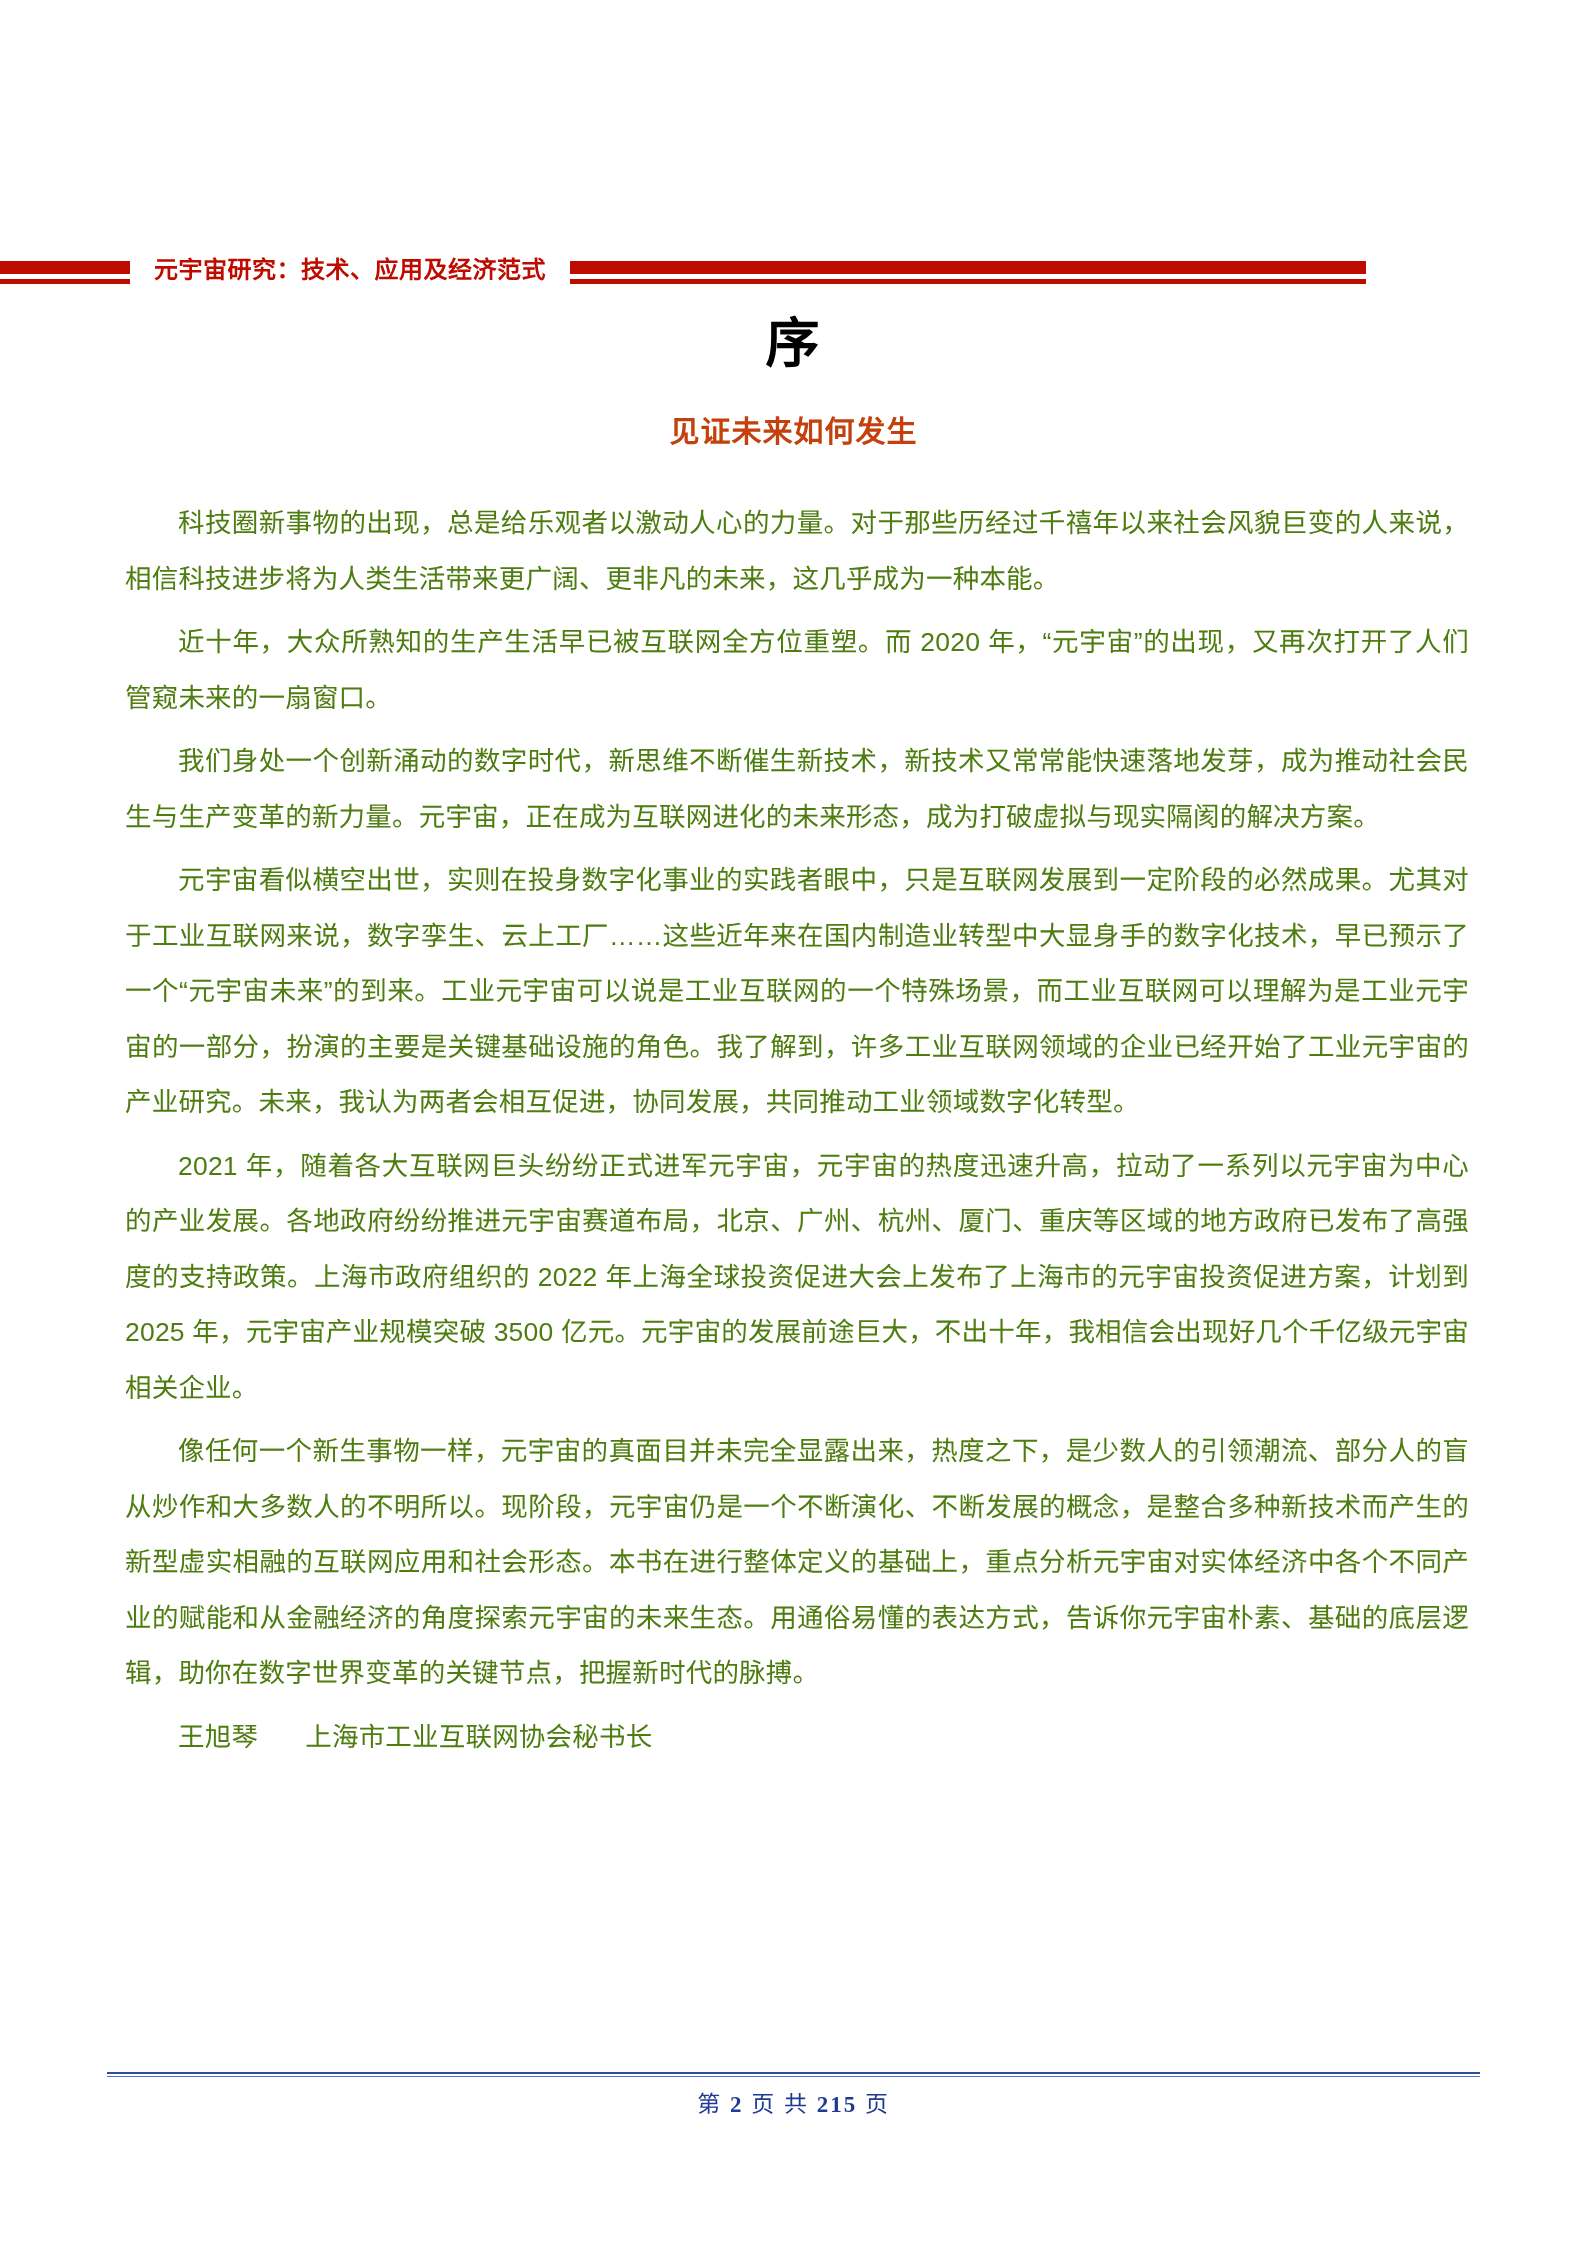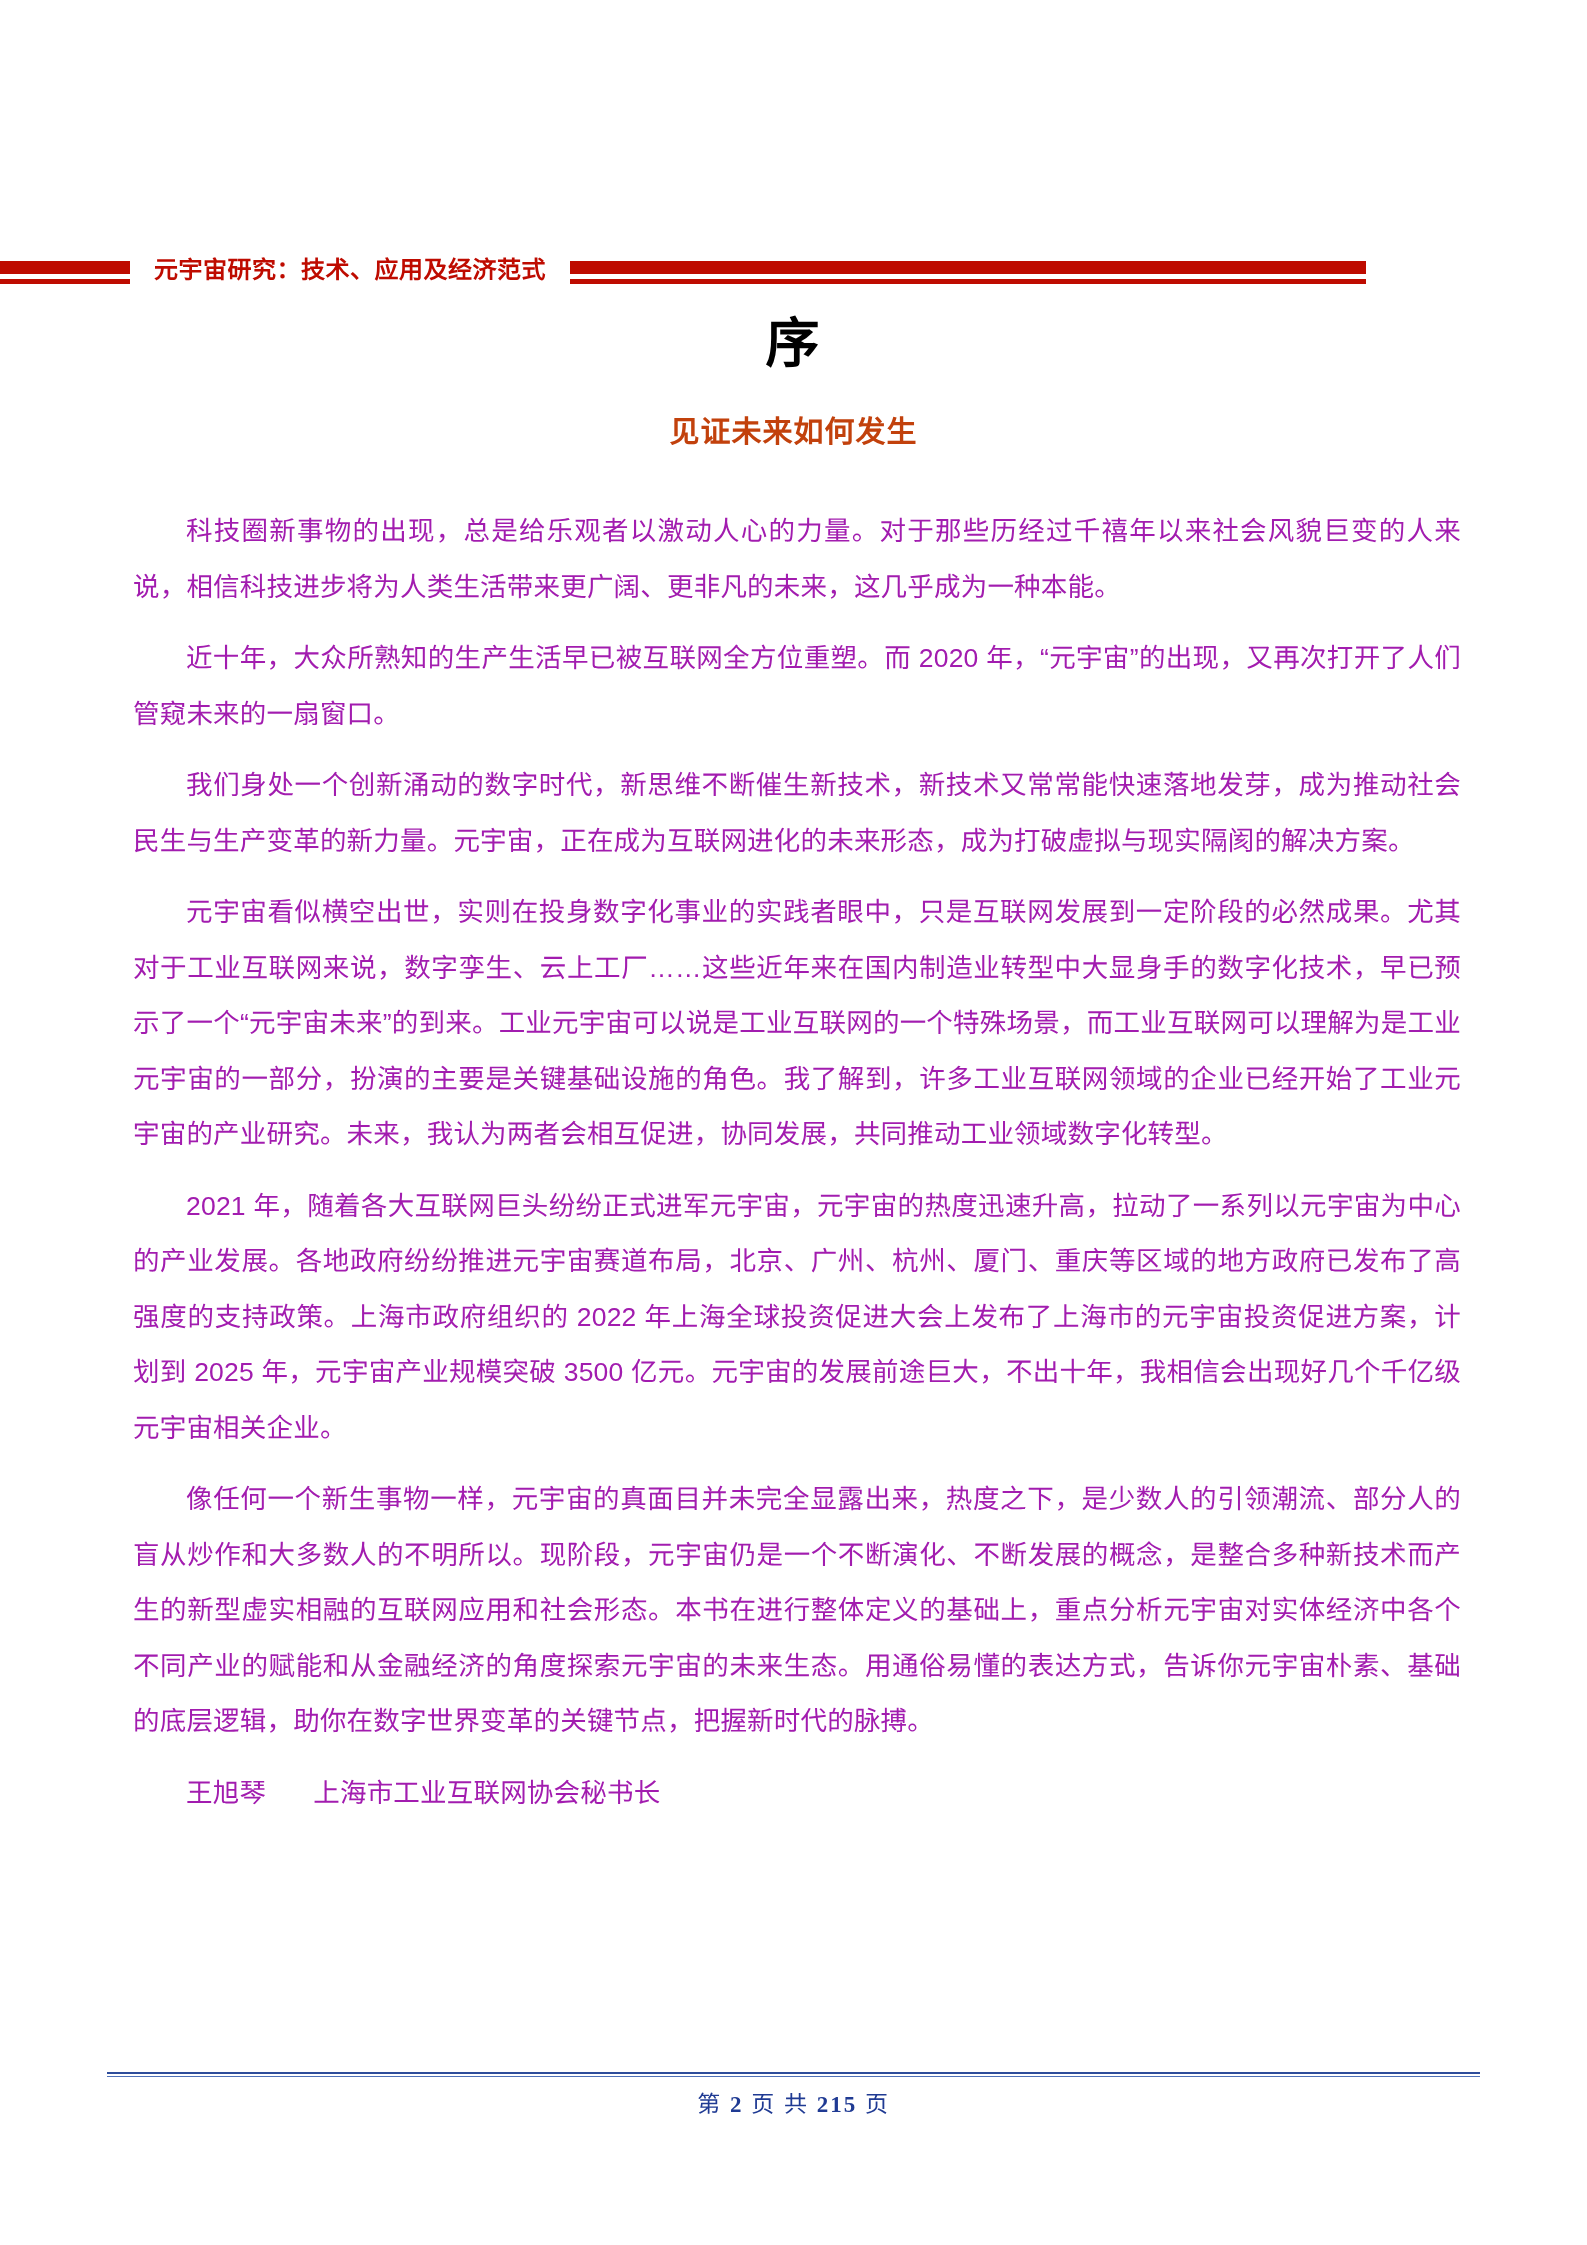--- a/index.html
+++ b/index.html
@@ -94,24 +94,24 @@
 
   
   .body-text {
     position: absolute;
     top: 488px;
     left: 117px;
     width: 1360px;
   }
 
   .body-text p {
-    margin: 16px;
+    margin: 8px;
     font-size: 26.5px;
     line-height: 55.5px;
-    color: #a21caf;
+    color: #4d7c0f;
     text-align: justify;
     text-justify: inter-ideograph;
     text-indent: 2em;
     letter-spacing: 0.2px;
   }
 
   .signature {
     margin: 0;
     margin-top: 30px;
     font-size: 26.5px;

